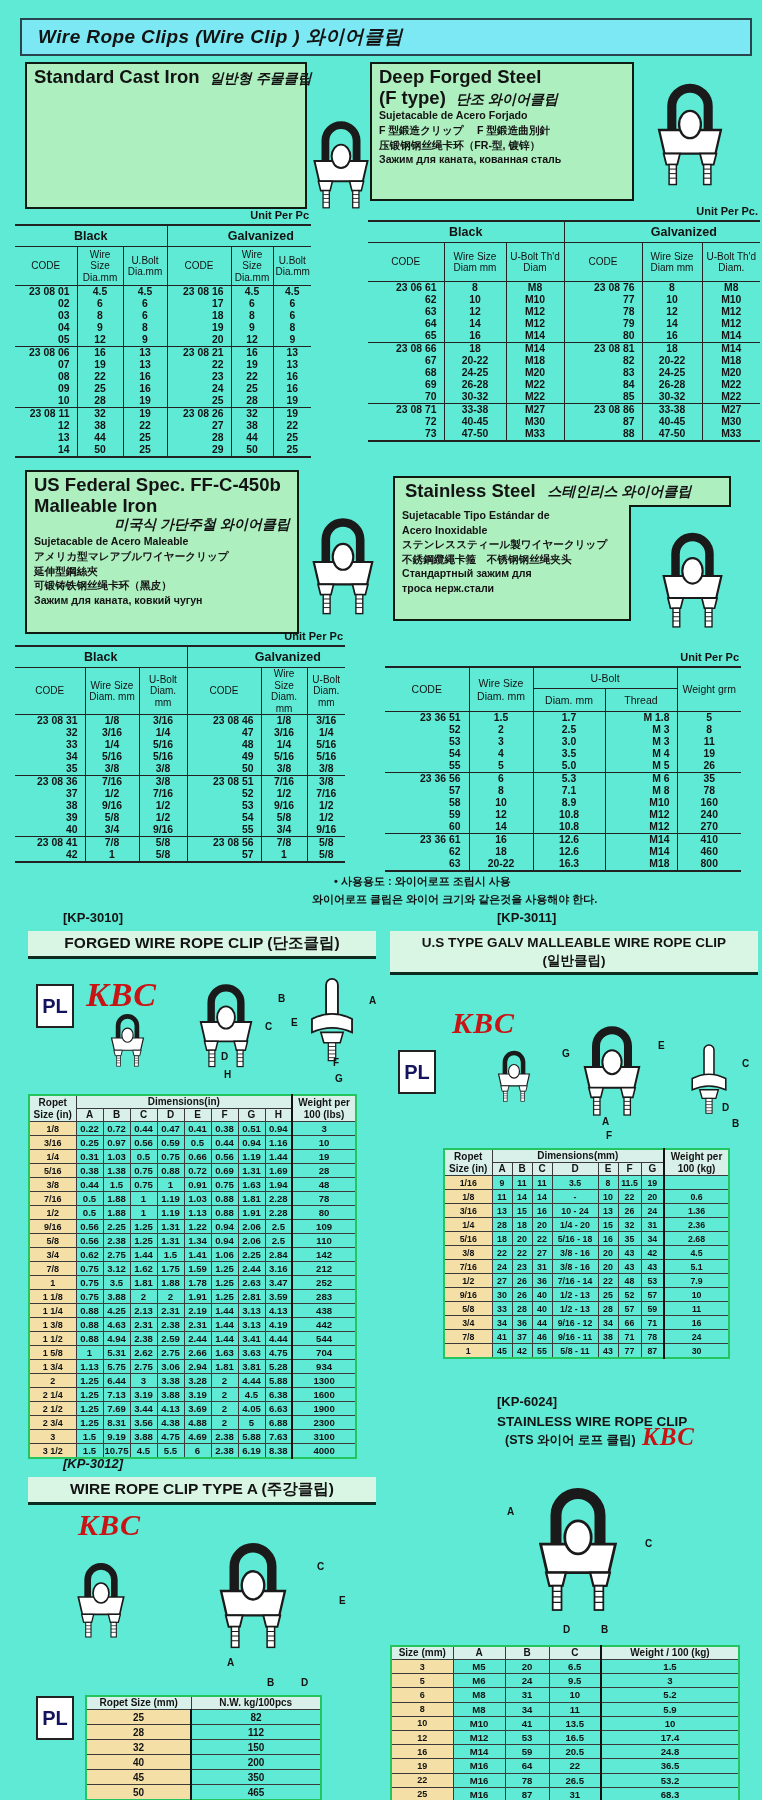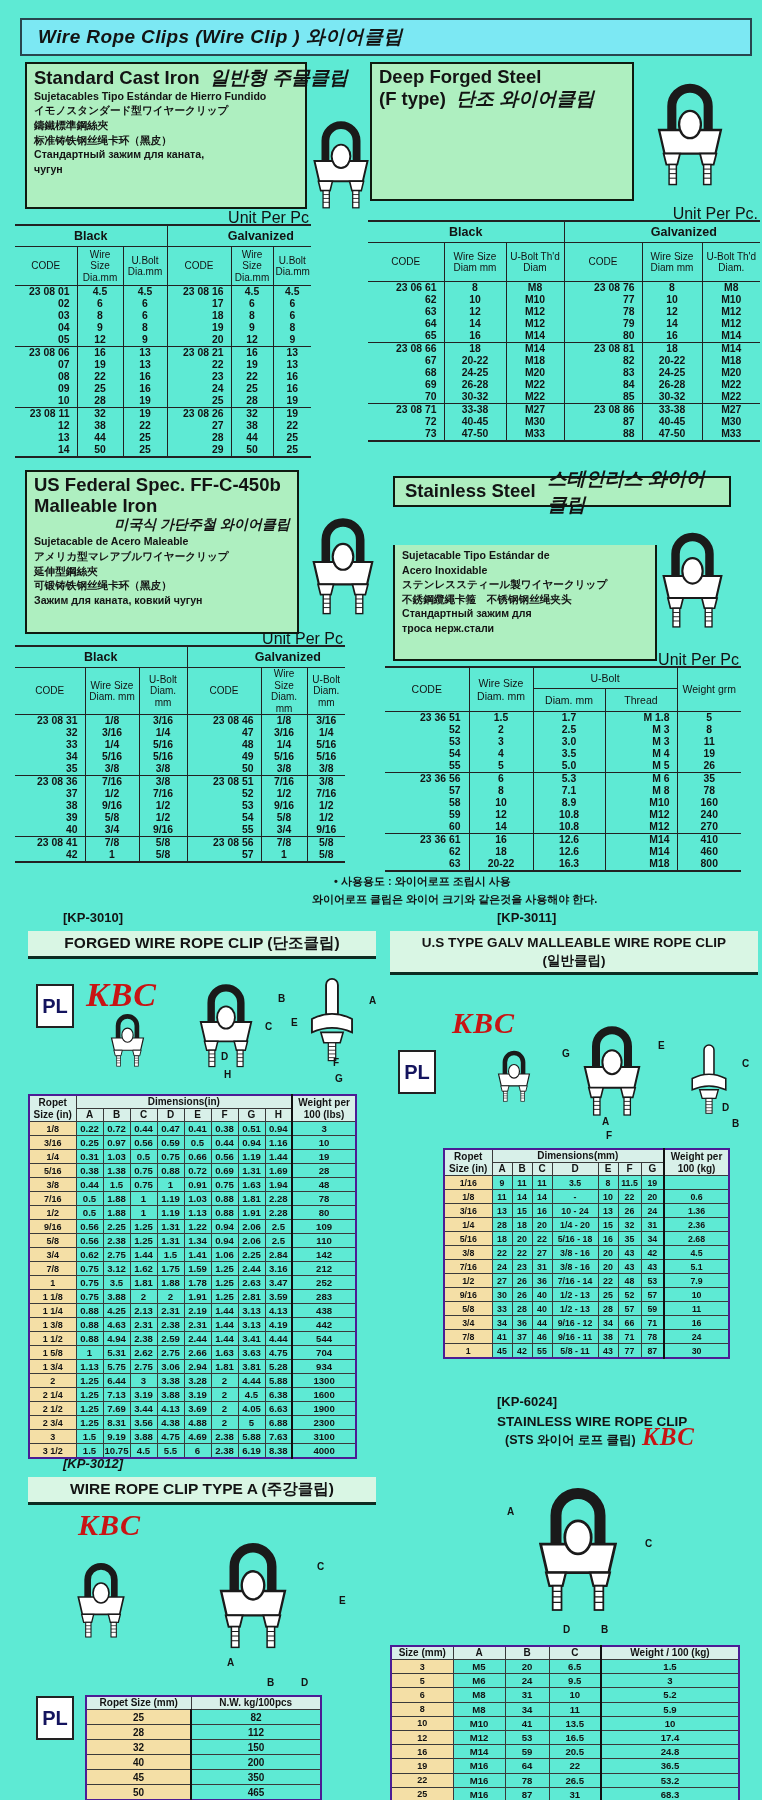--- a/index.html
+++ b/index.html
@@ -3,32 +3,32 @@
 <meta charset="utf-8">
 <style>
   html,body{margin:0;padding:0;background:#9a9a9a;}
   #page{position:relative;width:762px;height:1800px;background:#5eead4;font-family:"Liberation Sans",sans-serif;color:#131313;overflow:hidden;margin:0 auto;}
   .abs{position:absolute;}
   
   #title-bar{left:20px;top:18px;width:712px;height:34px;background:#7ce8f3;border:2px solid #28454e;display:flex;align-items:center;padding-left:16px;font-size:19px;font-weight:bold;font-style:italic;letter-spacing:.4px;}
   
   .gbox{background:#aeefc0;border:2px solid #0f1a10;padding:3px 7px;box-sizing:border-box;}
   .gbox .t1{font-size:18.5px;font-weight:800;line-height:1.12;white-space:nowrap;}
-  .gbox .ko{font-size:19px;font-style:italic;font-weight:bold;}
+  .gbox .ko{font-size:14px;font-style:italic;font-weight:bold;}
   .gbox .desc div{font-size:10.6px;line-height:1.38;white-space:nowrap;font-weight:600;}
   #box-cast{left:25px;top:62px;width:282px;height:147px;}
   #box-forged{left:370px;top:62px;width:264px;height:139px;}
   #box-usfed{left:25px;top:470px;width:274px;height:164px;}
   #box-usfed .ko{display:block;text-align:right;font-size:14px;}
   #ss-title{left:393px;top:476px;width:338px;height:31px;display:flex;align-items:center;gap:12px;padding:0 10px;}
-  #ss-desc{left:393px;top:505px;width:264px;height:116px;border-top:none;margin-top:40px;}
+  #ss-desc{left:393px;top:505px;width:238px;height:116px;border-top:none;}
   
   .tblwrap{position:absolute;}
   .tblwrap table{border-collapse:collapse;table-layout:fixed;width:100%;}
-  .unit{position:absolute;top:-15px;right:2px;font-size:16px;font-weight:400;}
+  .unit{position:absolute;top:-15px;right:2px;font-size:11px;font-weight:700;}
   .ct table{border-top:2px solid #222;border-bottom:2px solid #222;}
   .ct .grp th{font-size:12.5px;font-weight:bold;border-bottom:1.5px solid #222;height:18px;}
   .ct .cols th{font-size:10px;font-weight:normal;border-bottom:1.5px solid #222;height:38px;line-height:1.15;padding:0 2px;}
   .ct tbody td{font-size:10.4px;font-weight:bold;height:12px;text-align:center;padding:0;line-height:1.1;}
   .ct .cols th:nth-child(n+2),.ct tbody td:nth-child(n+2){border-left:1px solid #222;}
   .ct .grp th:nth-child(2){border-left:1.5px solid #222;padding-left:44px;}
   .ct .cols th:nth-child(4),.ct tbody td:nth-child(4){border-left:1.5px solid #222;}
   .ct tbody td:nth-child(1),.ct tbody td:nth-child(4){text-align:right;padding-right:7px;}
   .ct tbody tr.sep td{border-top:1.5px solid #222;}
   #tbl-cast{left:15px;top:224px;width:296px;}
@@ -87,21 +87,21 @@
   #d6024 svg:nth-of-type(1){left:18px;top:2px;width:110px;height:168px;}
   #d6024 span:nth-of-type(1){left:2px;top:48px;} #d6024 span:nth-of-type(2){left:96px;top:166px;}
   #d6024 span:nth-of-type(3){left:140px;top:80px;} #d6024 span:nth-of-type(4){left:58px;top:166px;}
   #d3012{left:55px;top:1525px;width:300px;height:172px;}
   #d3012 svg:nth-of-type(1){left:10px;top:28px;width:72px;height:88px;}
   #d3012 svg:nth-of-type(2){left:150px;top:4px;width:96px;height:124px;}
   #d3012 span:nth-of-type(1){left:172px;top:132px;} #d3012 span:nth-of-type(2){left:212px;top:152px;}
   #d3012 span:nth-of-type(3){left:262px;top:36px;} #d3012 span:nth-of-type(4){left:246px;top:152px;}
   #d3012 span:nth-of-type(5){left:284px;top:70px;}
   
-  .kpt table{border:2px solid #4c1d95;}
+  .kpt table{border:2px solid #22c55e;}
   .kpt th,.kpt td{border:1px solid #3a3a3a;text-align:center;padding:0;}
   .kpt thead th{background:#d8f0e9;font-size:10px;font-weight:bold;line-height:1.2;}
   .kpt tbody td{font-size:9.6px;font-weight:bold;height:13px;white-space:nowrap;}
   .kpt tbody td:first-child{background:#f4dfa6;font-size:9px;}
   .kpt th.wcol,.kpt tbody td:last-child{border-left:2px solid #111;}
   #tbl-3010{left:28px;top:1094px;width:327px;}
   #tbl-3011{left:443px;top:1148px;width:285px;}
   #tbl-3011 tbody td{font-size:8.8px;}
   #tbl-6024{left:390px;top:1645px;width:348px;}
   #tbl-6024 tbody td{height:13.2px;}
@@ -134,36 +134,34 @@
 </svg>
 
 <div id="page">
 
   <div id="title-bar" class="abs">
     <span>Wire Rope Clips  (Wire Clip ) 와이어클립</span>
   </div>
 
   <div id="box-cast" class="abs gbox">
     <div class="t1"><span>Standard Cast Iron</span>&nbsp; <span class="ko">일반형 주물클립</span></div>
-    <div class="desc">
-        <div>Sujetacables Tipo Estándar de Hierro Fundido</div>
-        <div>イモノスタンダード型ワイヤークリップ</div>
-        <div>鑄鐵標準鋼絲夾</div>
-        <div>标准铸铁钢丝绳卡环（黑皮）</div>
-        <div>Стандартный зажим для каната,</div>
-        <div>чугун</div>
-      </div>
   </div>
   <svg class="clip-art" viewBox="0 0 100 132" style="left:302px;top:105px;width:78px;height:112px">
       <use href="#sym-clip"></use>
     </svg>
 
   <div id="box-forged" class="abs gbox">
     <div class="t1">Deep Forged Steel</div>
     <div class="t1"><span>(F type)</span>&nbsp; <span class="ko">단조 와이어클립</span></div>
+    <div class="desc">
+        <div>Sujetacable de Acero Forjado</div>
+        <div>F 型鍛造クリップ　 F 型鍛造曲別針</div>
+        <div>压锻钢钢丝绳卡环（FR-型, 镀锌）</div>
+        <div>Зажим для каната, кованная сталь</div>
+      </div>
   </div>
   <svg class="clip-art" viewBox="0 0 100 132" style="left:640px;top:70px;width:100px;height:120px">
       <use href="#sym-clip"></use>
     </svg>
 
   <div id="tbl-cast" class="tblwrap ct">
     <div class="unit">Unit Per Pc</div>
     <table>
       <colgroup>
           <col style="width:62px">

